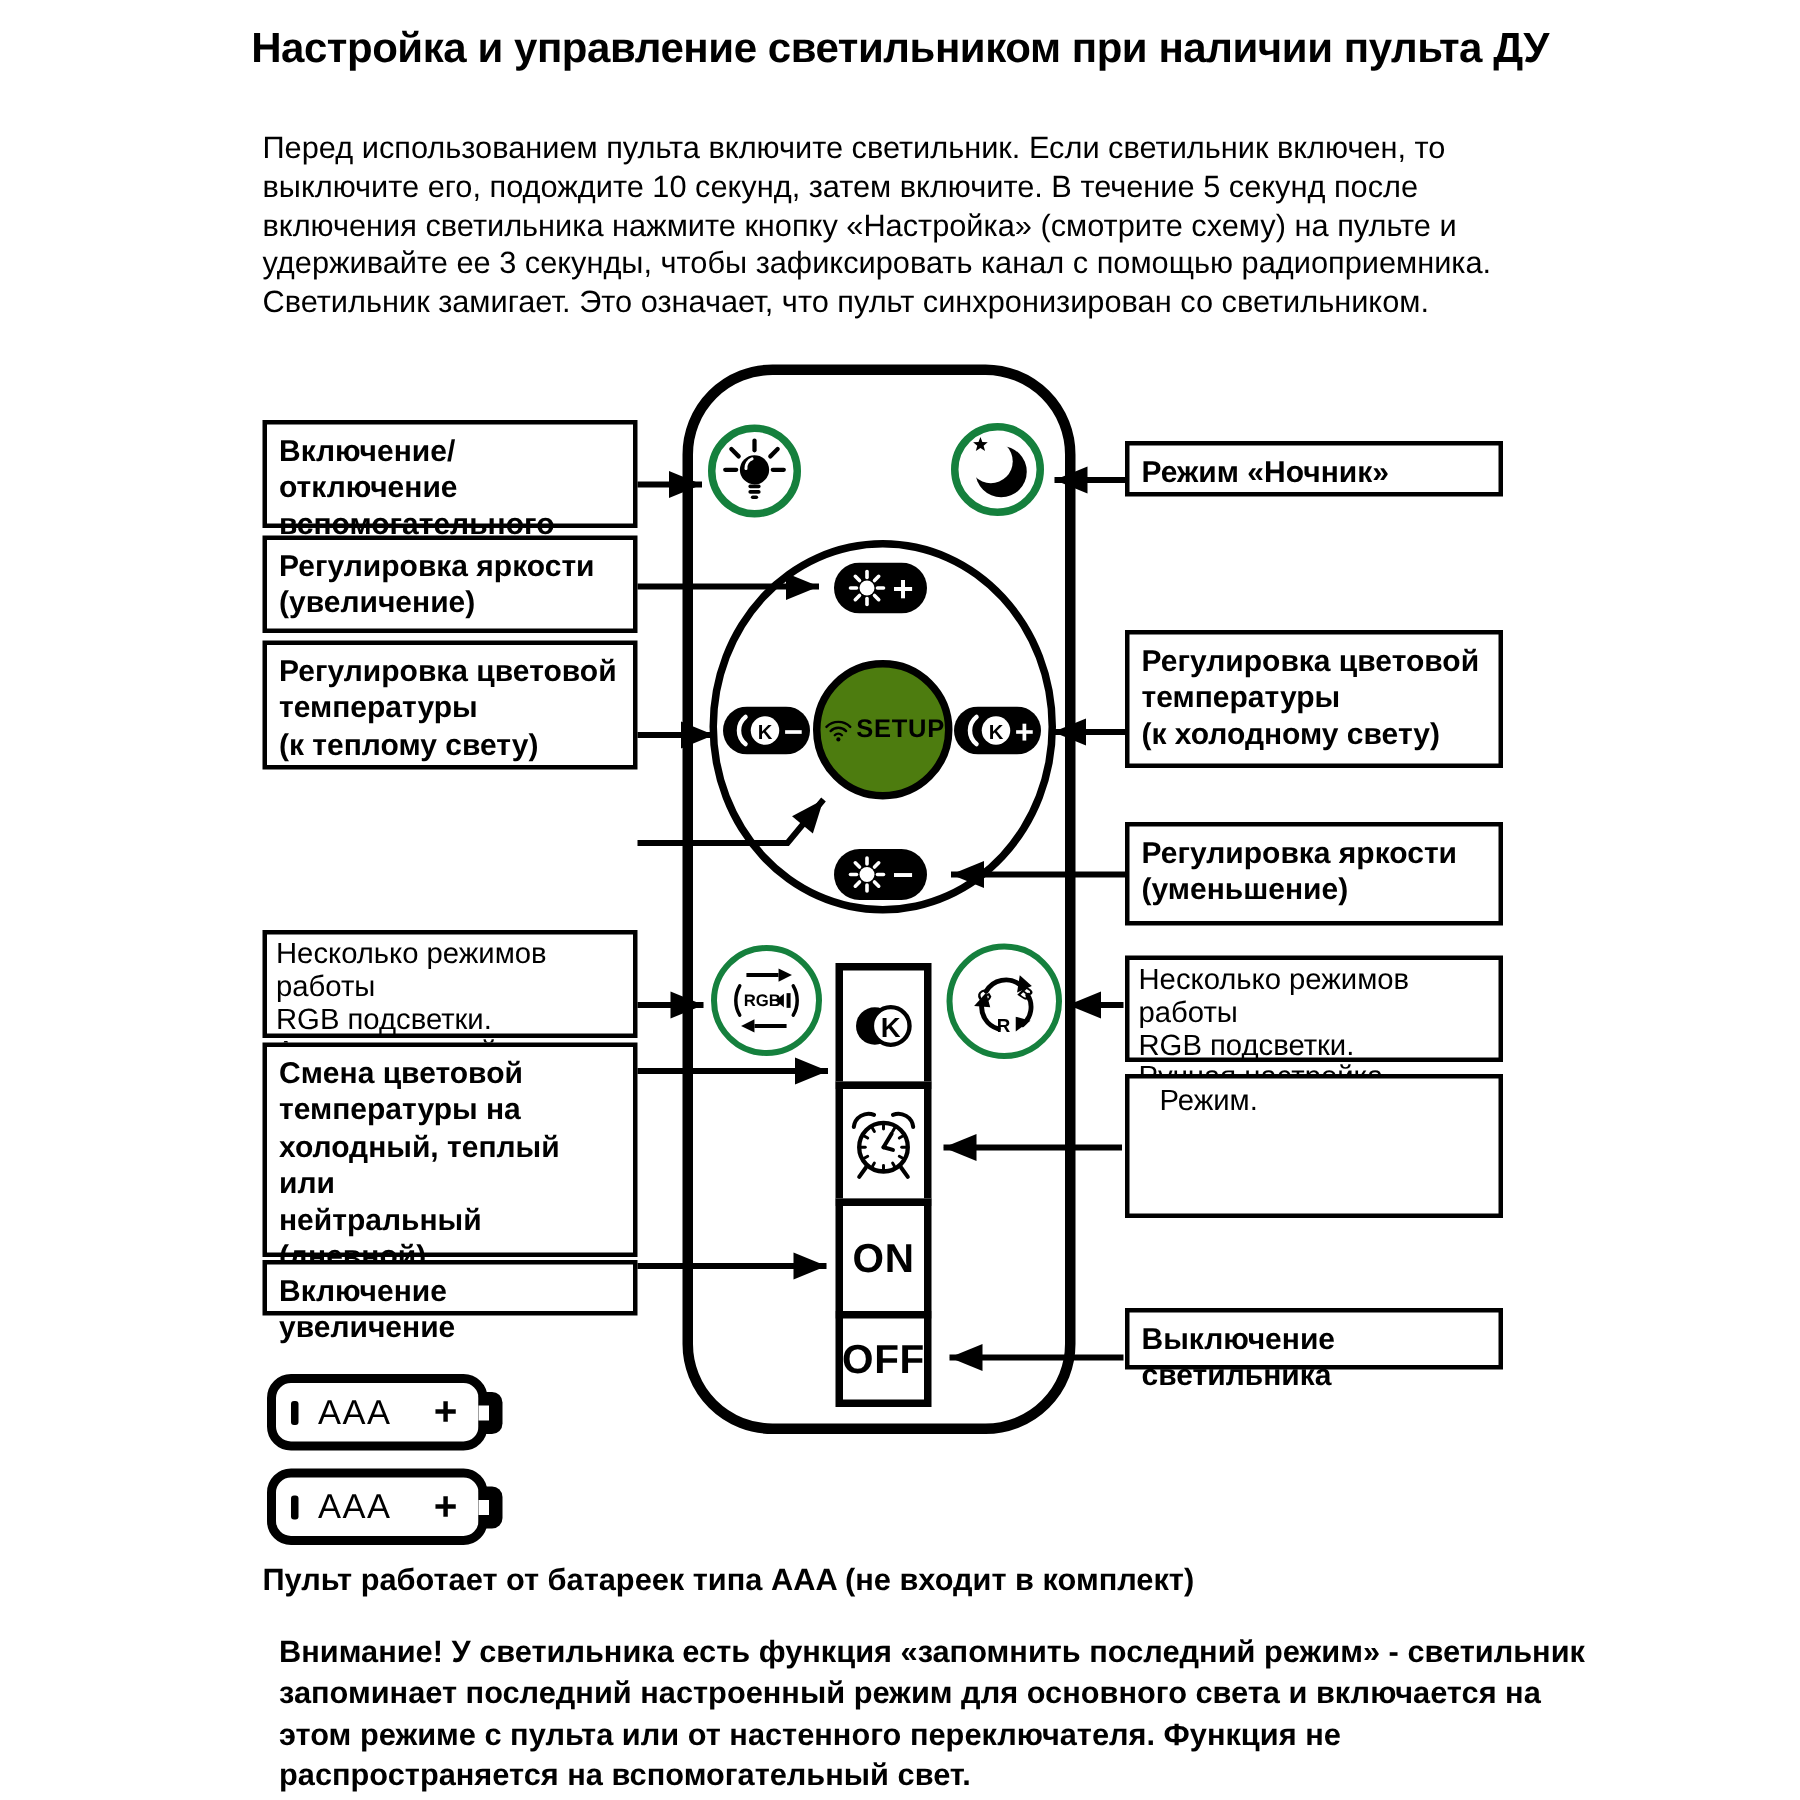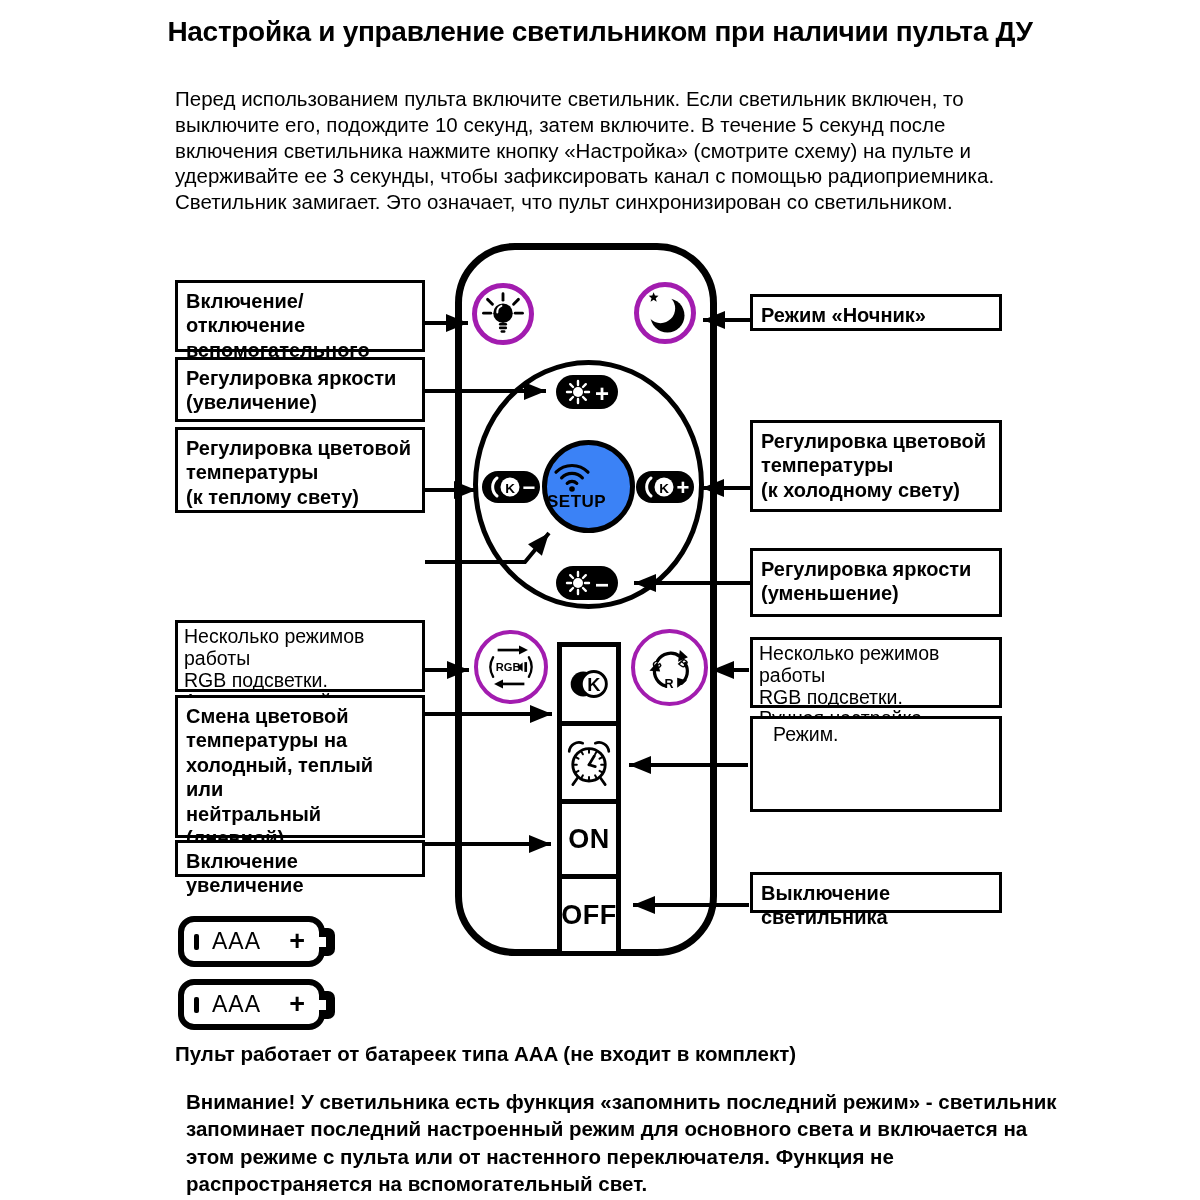--- a/index.html
+++ b/index.html
@@ -13,25 +13,25 @@
            font-weight:bold;line-height:1.22;padding:6px 8px;white-space:pre-line;
            box-sizing:border-box;z-index:5}
   .callout.lft{left:175px;width:250px}
   .callout.rgt{left:750px;width:252px}
   .callout.light{font-weight:normal;font-size:19.5px;line-height:1.12;padding:3px 6px}
   .callout.timer{padding-left:20px;padding-top:5px}
   .remote{position:absolute;left:455px;top:243px;width:262px;height:713px;
           border:7px solid #000;border-radius:60px;background:#fff;box-sizing:border-box;z-index:1}
   .dial{position:absolute;left:473px;top:360px;width:231px;height:249px;border:5px solid #000;
         border-radius:50%;background:#fff;box-sizing:border-box;z-index:2}
-  .circle-btn{position:absolute;border:5px solid #a21caf;border-radius:50%;background:#fff;
-              display:flex;align-items:center;justify-content:center;box-sizing:border-box;z-index:3}
+  .circle-btn{position:absolute;border:5px solid #15803d;border-radius:50%;background:#fff;
+              display:flex;align-items:flex-end;justify-content:center;box-sizing:border-box;z-index:3}
   .pill{position:absolute;z-index:4;line-height:0}
   .setup{position:absolute;left:542px;top:440px;width:93px;height:93px;border:5px solid #000;
-         border-radius:50%;background:#3b82f6;display:flex;flex-direction:column;
+         border-radius:50%;background:#4d7c0f;display:flex;flex-direction:row;align-items:center;
          justify-content:center;box-sizing:border-box;z-index:4}
   .setup-label{font-size:17px;font-weight:bold;margin-top:-1px;letter-spacing:.5px}
   .cell{position:absolute;left:557px;width:64px;border:5px solid #000;background:#fff;
         display:flex;align-items:center;justify-content:center;box-sizing:border-box;z-index:3}
   .onoff{font-size:27px;font-weight:bold;letter-spacing:.5px}
   .battery{position:absolute;left:178px;width:147px;height:51px;border:6px solid #000;
            border-radius:16px;background:#fff;display:flex;align-items:center;box-sizing:border-box;z-index:2}
   .bat-bar{width:5px;height:16px;background:#000;border-radius:2px;margin-left:10px}
   .bat-label{font-weight:normal;font-size:23px;margin-left:13px;letter-spacing:1px}
   .bat-plus{font-weight:bold;font-size:27px;margin-left:auto;margin-right:14px}
@@ -241,21 +241,21 @@
         <line x1="30" y1="32" x2="36" y2="22"></line>
         <line x1="30" y1="32" x2="37" y2="34"></line>
       </g>
     </svg>
   </div>
 
   <div class="cell" style="top:799px;height:80px">
     <span class="onoff">ON</span>
   </div>
 
-  <div class="cell" style="top:874px;height:82px">
+  <div class="cell" style="top:874px;height:64px">
     <span class="onoff">OFF</span>
   </div>
 
   <div class="battery" style="top:916px">
     <div class="bat-bar"></div>
     <span class="bat-label">AAA</span>
     <span class="bat-plus">+</span>
     <div class="bat-nub"></div>
   </div>
   <div class="battery" style="top:979px">

